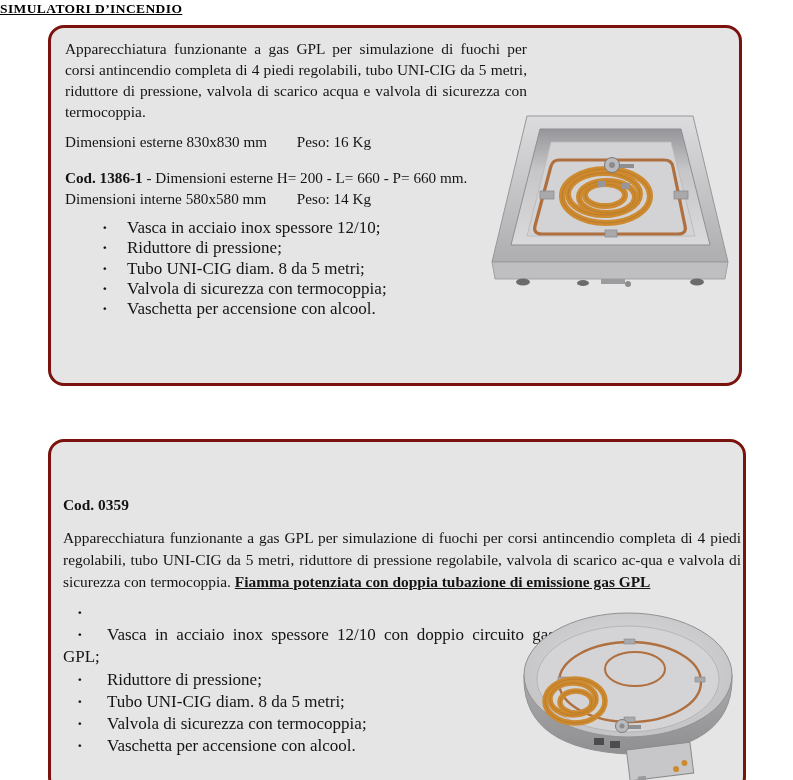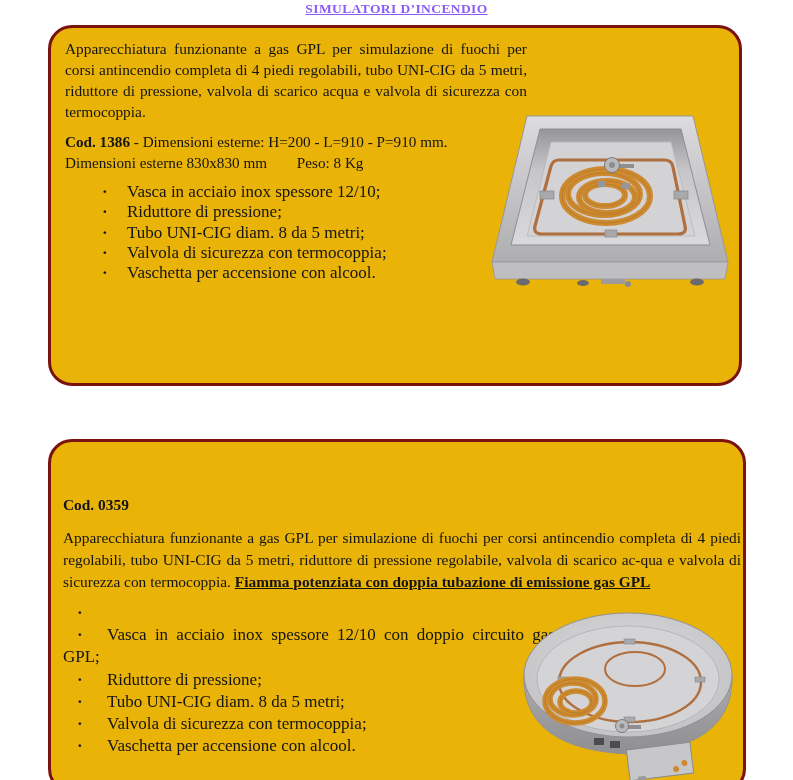--- a/index.html
+++ b/index.html
@@ -2,27 +2,27 @@
 <html><head>
 <meta charset="utf-8">
 <style>
   html,body{margin:0;padding:0;}
   body{
     width:793px;height:780px;position:relative;background:#ffffff;
     font-family:"Liberation Serif","DejaVu Serif",serif;
     color:#141414;overflow:hidden;
   }
   .page-title{
-    position:absolute;top:1px;left:0;width:100%;text-align:center;
+    position:absolute;top:1px;left:0;width:100%;text-align:left;
     font-size:13.5px;font-weight:bold;letter-spacing:.4px;
-    color:#8b5cf6;text-decoration:underline;
+    color:#000000;text-decoration:underline;
   }
   .panel{
     position:absolute;left:48px;box-sizing:border-box;
-    border:3.5px solid #7a130d;border-radius:24px;background:#eab308;
+    border:3.5px solid #7a130d;border-radius:16px;background:#e5e5e5;
   }
   .panel-1{top:25px;width:694px;height:361px;padding:6px 0 0 14px;}
   .panel-2{top:403px;width:698px;height:354px;padding:0 16px 0 12px;margin-top:36px;}
   .intro-1{
     width:462px;margin:4px 0 0 0;font-size:15.4px;line-height:21px;text-align:justify;
   }
   .model-block{margin:9px 0 0 0;font-size:15.2px;line-height:21px;width:470px;}
   .model-block.second{margin-top:15px;}
   .model-line .code{font-weight:bold;}
   .interne{display:inline-block;width:228px;}
@@ -47,29 +47,35 @@
 <body>
 
 <div class="page-title">SIMULATORI D’INCENDIO</div>
 
 <div class="panel panel-1">
 
   <p class="intro-1">Apparecchiatura funzionante a gas GPL per simulazione di fuochi per corsi antincendio completa di 4 piedi regolabili, tubo UNI-CIG da 5 metri, riduttore di pressione, valvola di scarico acqua e valvola di sicurezza con termocoppia.</p>
 
   <div class="model-block">
     <div class="model-line">
-      <span class="code">Cod. 1386</span>
-      <span>- Dimensioni esterne: H=200 - L=910 - P=910 mm.</span>
-    </div>
-    <div class="model-line">
       <span class="interne">Dimensioni esterne 830x830 mm</span>
-      <span>Peso: 8 Kg</span>
+      <span>Peso: 16 Kg</span>
     </div>
   </div>
 
+  <div class="model-block second">
+    <div class="model-line">
+      <span class="code">Cod. 1386-1</span>
+      <span>- Dimensioni esterne H= 200 - L= 660 - P= 660 mm.</span>
+    </div>
+    <div class="model-line">
+      <span class="interne">Dimensioni interne 580x580 mm</span>
+      <span>Peso: 14 Kg</span>
+    </div>
+  </div>
 
 
   <ul class="features">
     <li><span class="dot"></span><span>Vasca in acciaio inox spessore 12/10;</span></li>
     <li><span class="dot"></span><span>Riduttore di pressione;</span></li>
     <li><span class="dot"></span><span>Tubo UNI-CIG diam. 8 da 5 metri;</span></li>
     <li><span class="dot"></span><span>Valvola di sicurezza con termocoppia;</span></li>
     <li><span class="dot"></span><span>Vaschetta per accensione con alcool.</span></li>
   </ul>
 

